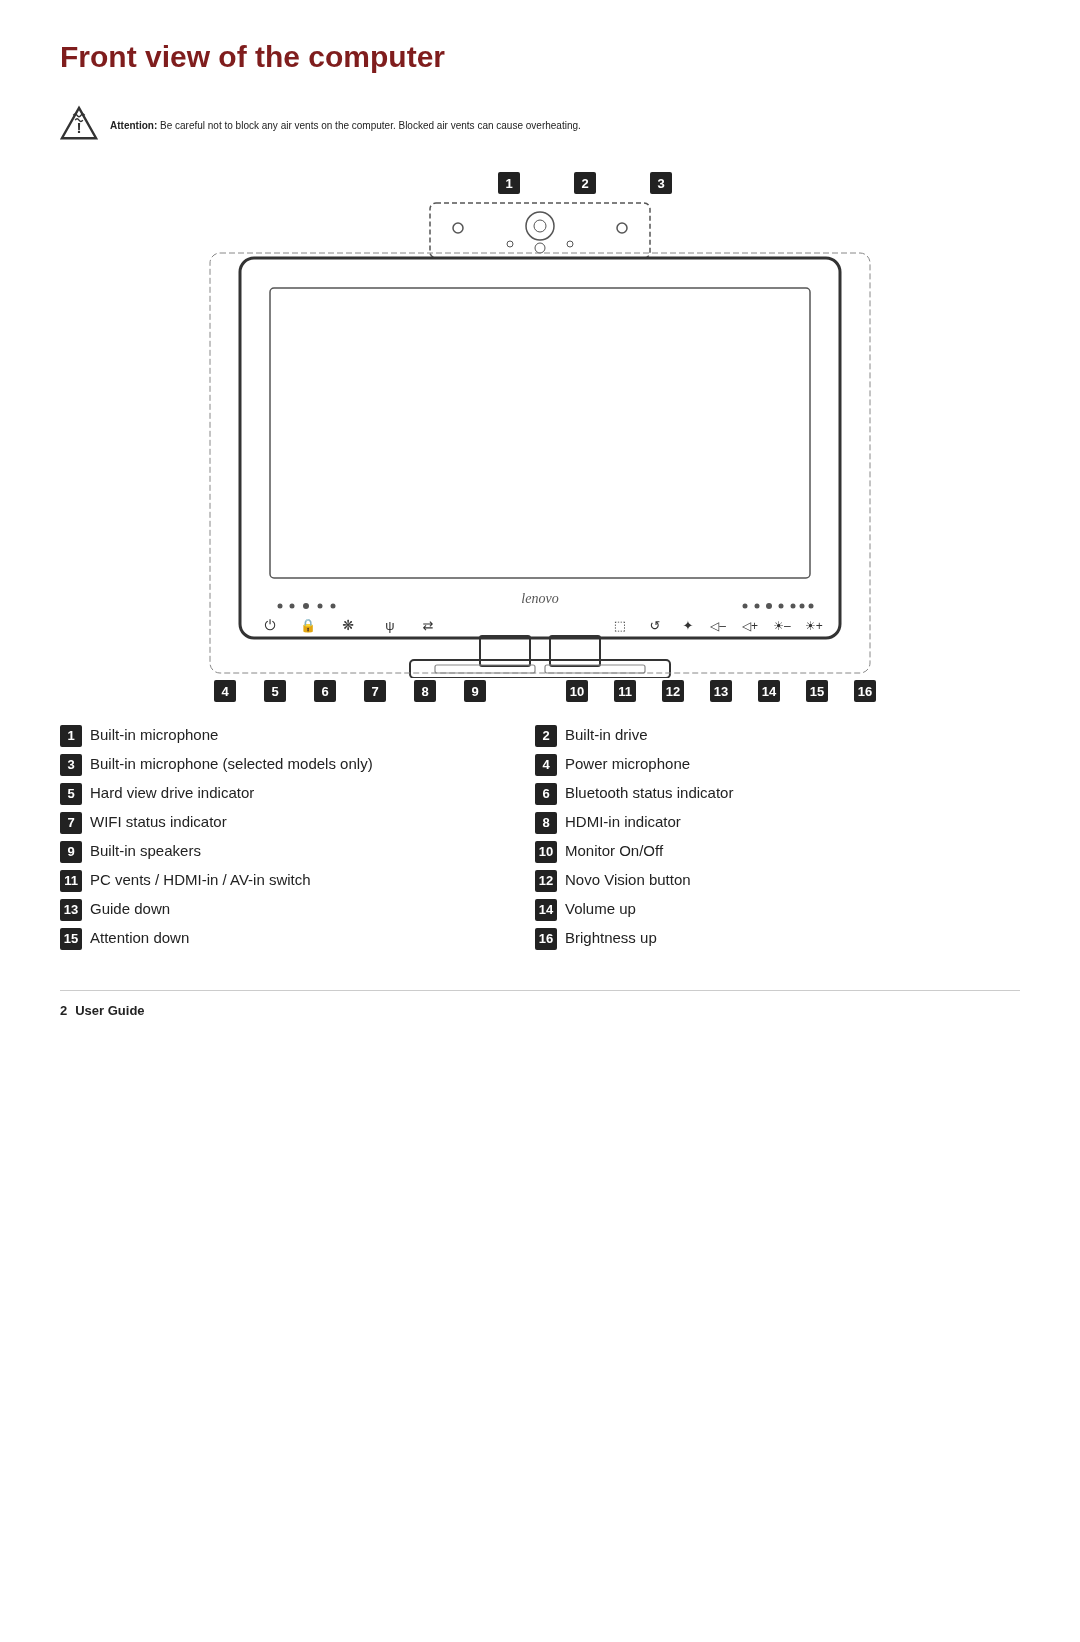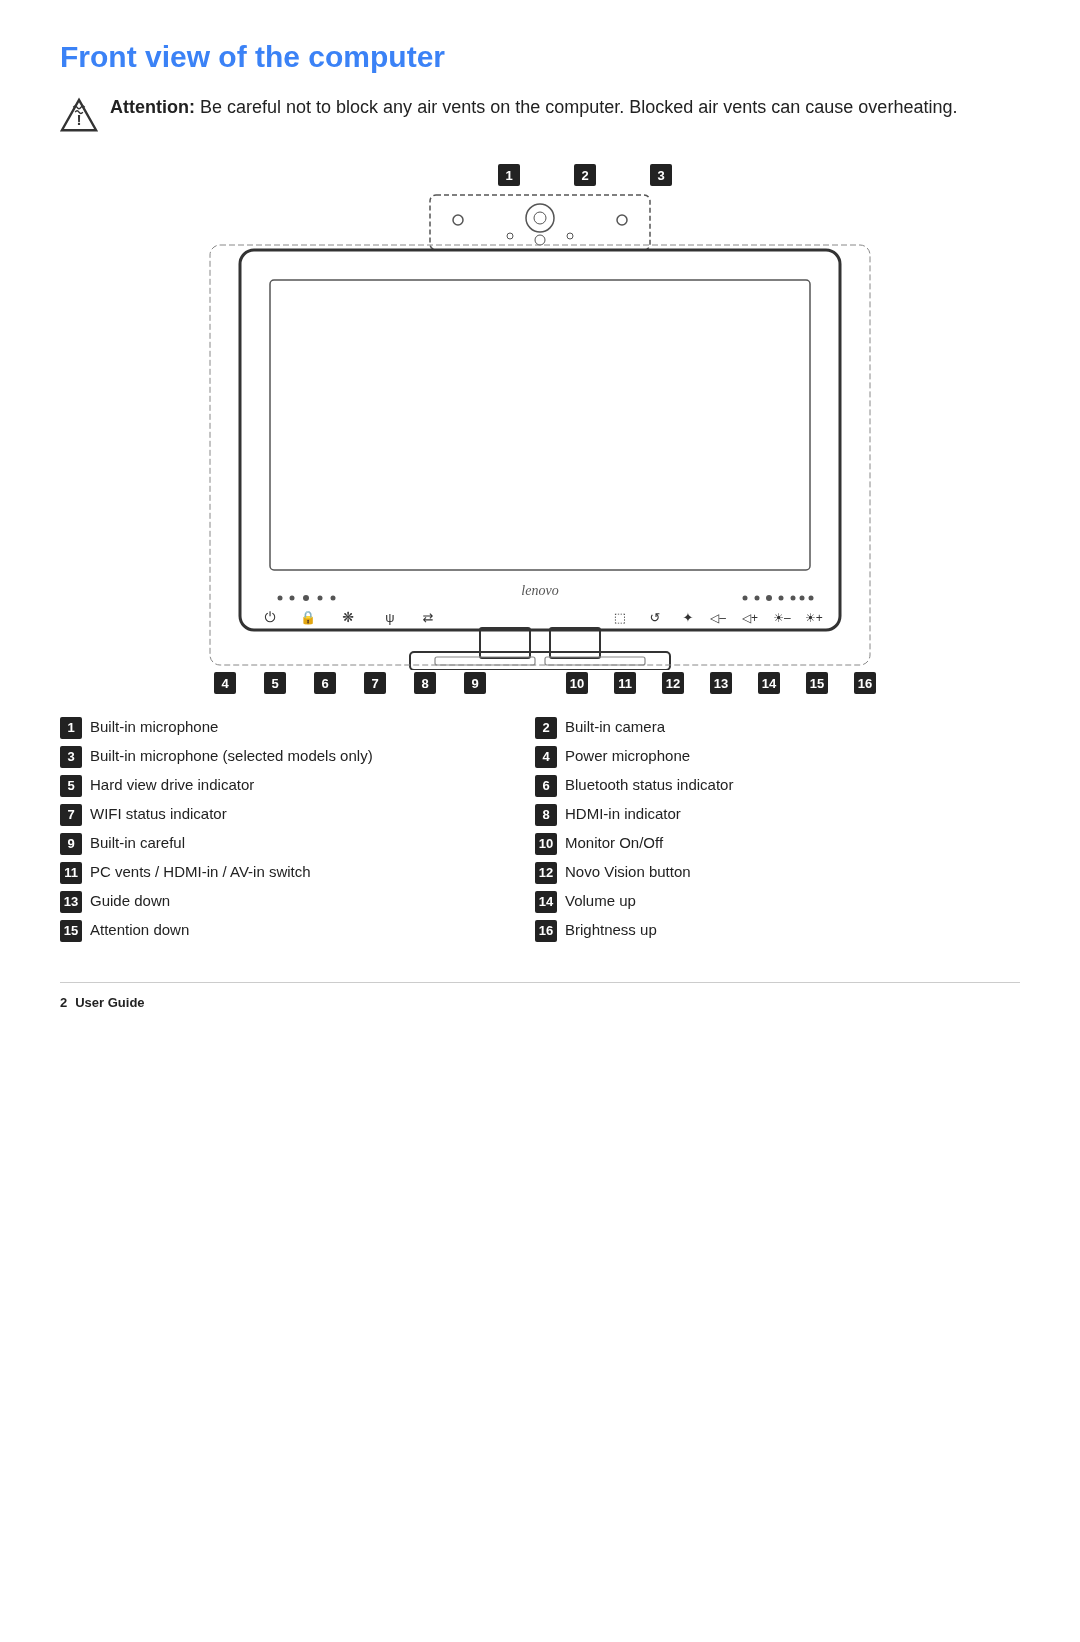--- a/index.html
+++ b/index.html
@@ -8,38 +8,39 @@
       min-height: 1642px;
       background: #fff;
       font-family: Arial, Helvetica, sans-serif;
       font-size: 15px;
       color: #222;
       padding: 40px 60px 40px 60px;
     }
     h1 {
       font-size: 30px;
       font-weight: 900;
-      margin-bottom: 20px;
-      color: #3b82f6;
+      margin-bottom: 28px;
+      color: #7f1d1d;
     }
     .attention-box {
       display: flex;
       align-items: flex-start;
       margin-bottom: 30px;
       gap: 12px;
     }
     .attention-icon {
       width: 38px;
       height: 38px;
       flex-shrink: 0;
       margin-top: 2px;
     }
     .attention-text {
-      font-size: 18px;
+      font-size: 10px;
       line-height: 1.5;
+      margin-top: 16px;
     }
     .attention-text b { font-weight: bold; }
 
     
     .diagram-container {
       display: flex;
       flex-direction: column;
       align-items: center;
       margin-bottom: 18px;
       position: relative;
@@ -237,21 +238,21 @@
 
 </div>
 
 <div class="legend">
 <div class="legend-item">
       <span class="num-badge">1</span>
       <span>Built-in microphone</span>
     </div>
     <div class="legend-item">
       <span class="num-badge">2</span>
-      <span>Built-in camera</span>
+      <span>Built-in drive</span>
     </div>
     <div class="legend-item">
       <span class="num-badge">3</span>
       <span>Built-in microphone (selected models only)</span>
     </div>
     <div class="legend-item">
       <span class="num-badge">4</span>
       <span>Power microphone</span>
     </div>
     <div class="legend-item">
@@ -265,21 +266,21 @@
     <div class="legend-item">
       <span class="num-badge">7</span>
       <span>WIFI status indicator</span>
     </div>
     <div class="legend-item">
       <span class="num-badge">8</span>
       <span>HDMI-in indicator</span>
     </div>
     <div class="legend-item">
       <span class="num-badge">9</span>
-      <span>Built-in careful</span>
+      <span>Built-in speakers</span>
     </div>
     <div class="legend-item">
       <span class="num-badge">10</span>
       <span>Monitor On/Off</span>
     </div>
     <div class="legend-item">
       <span class="num-badge">11</span>
       <span>PC vents / HDMI-in / AV-in switch</span>
     </div>
     <div class="legend-item">

